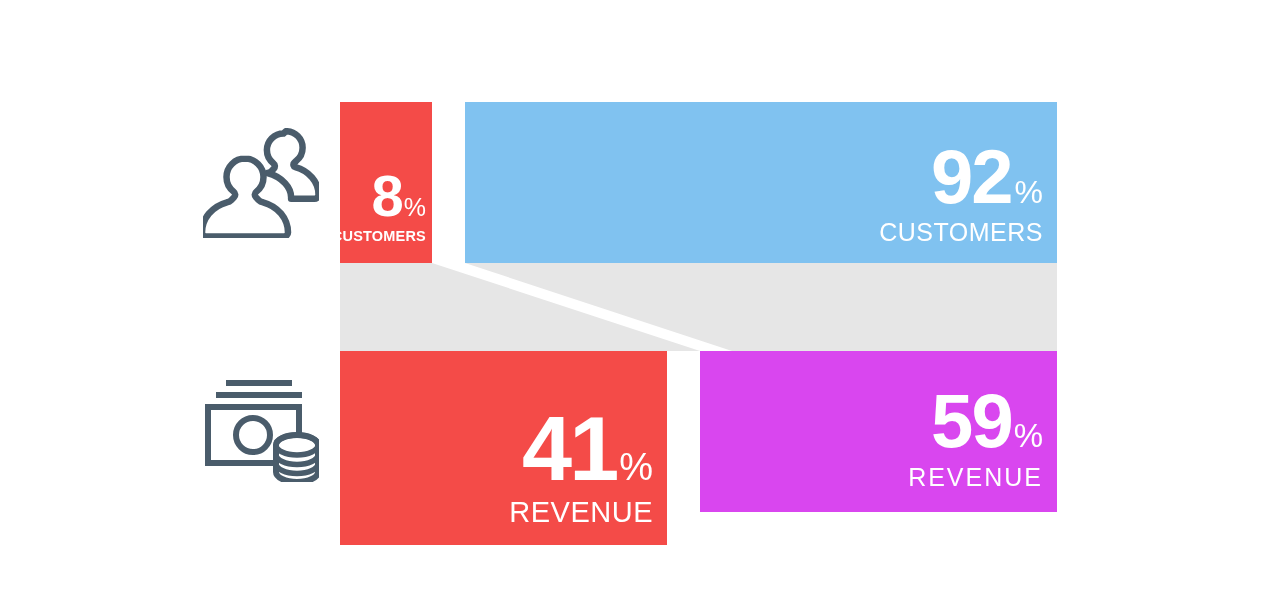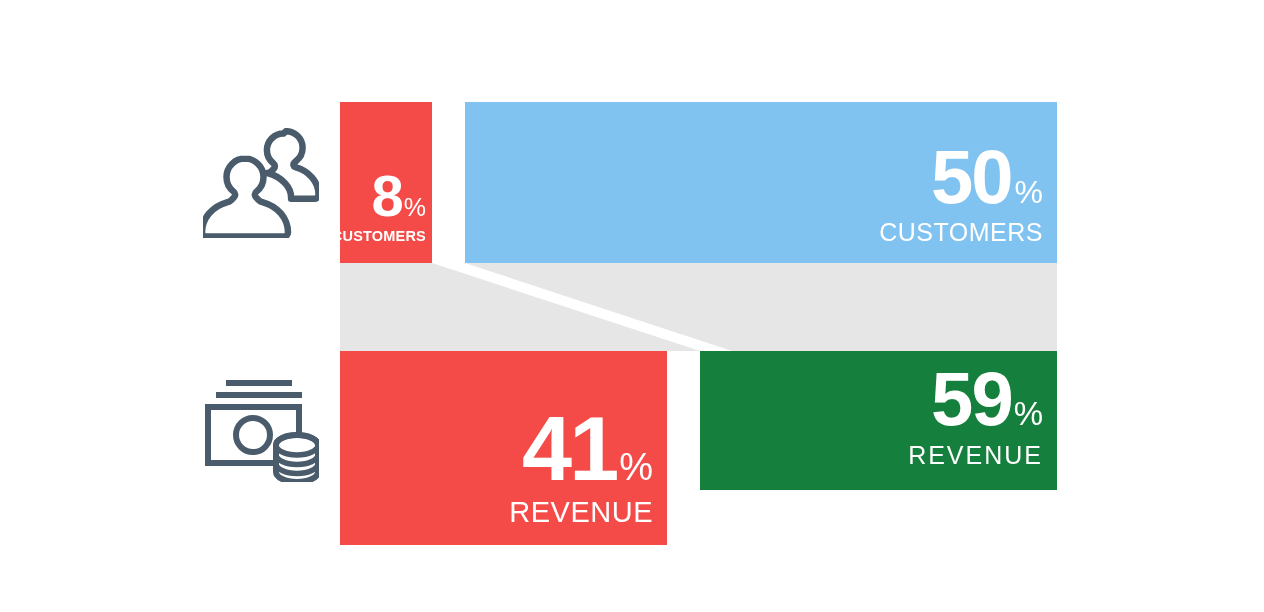--- a/index.html
+++ b/index.html
@@ -104,22 +104,22 @@
   #bar-rev-red .pct {
     font-size: 38px; font-weight: 400; margin-left: 3px;
     vertical-align: baseline;
   }
   #bar-rev-red .lbl {
     display: block; font-size: 29px; font-weight: 500;
     letter-spacing: 0.5px; margin-top: 4px;
   }
 
   #bar-rev-blue {
-    left: 700px; top: 351px; width: 357px; height: 139px;
-    background: #15803d;
+    left: 700px; top: 351px; width: 357px; height: 161px;
+    background: #d946ef;
   }
   #bar-rev-blue .bar-inner { right: 14px; bottom: 22px; }
   #bar-rev-blue .num {
     font-size: 76px; font-weight: 700; letter-spacing: -2px;
     vertical-align: baseline;
   }
   #bar-rev-blue .pct {
     font-size: 33px; font-weight: 400; margin-left: 2px;
     vertical-align: baseline;
   }
@@ -177,21 +177,21 @@
 
   <div class="bar" id="bar-cust-red">
     <div class="bar-inner">
       <span class="num">8</span><span class="pct">%</span>
       <span class="lbl">CUSTOMERS</span>
     </div>
   </div>
 
   <div class="bar" id="bar-cust-blue">
     <div class="bar-inner">
-      <span class="num">50</span><span class="pct">%</span>
+      <span class="num">92</span><span class="pct">%</span>
       <span class="lbl">CUSTOMERS</span>
     </div>
   </div>
 
   <div class="bar" id="bar-rev-red">
     <div class="bar-inner">
       <span class="num">41</span><span class="pct">%</span>
       <span class="lbl">REVENUE</span>
     </div>
   </div>

